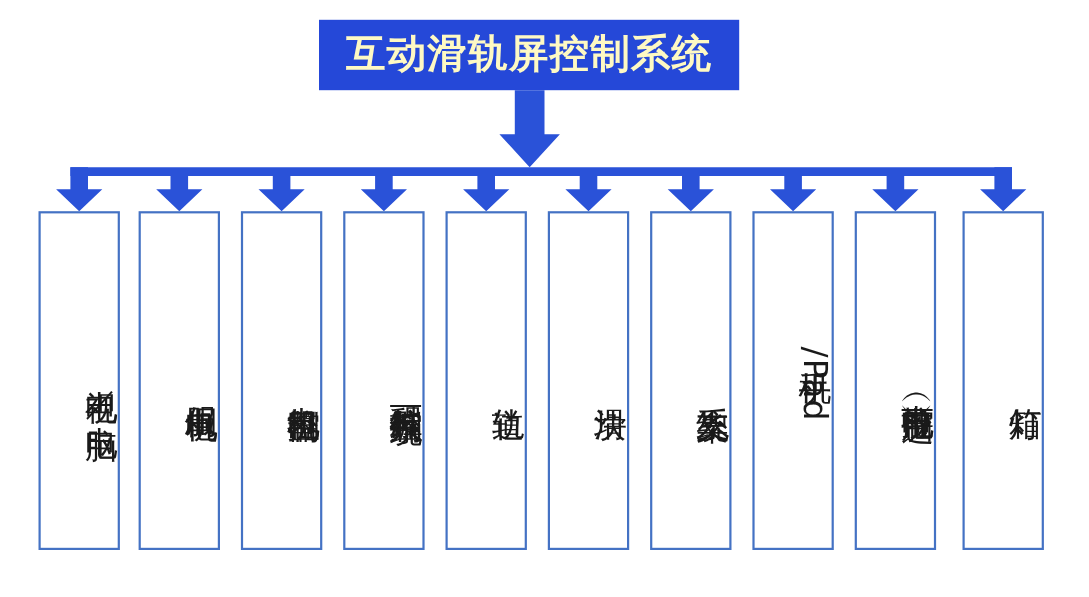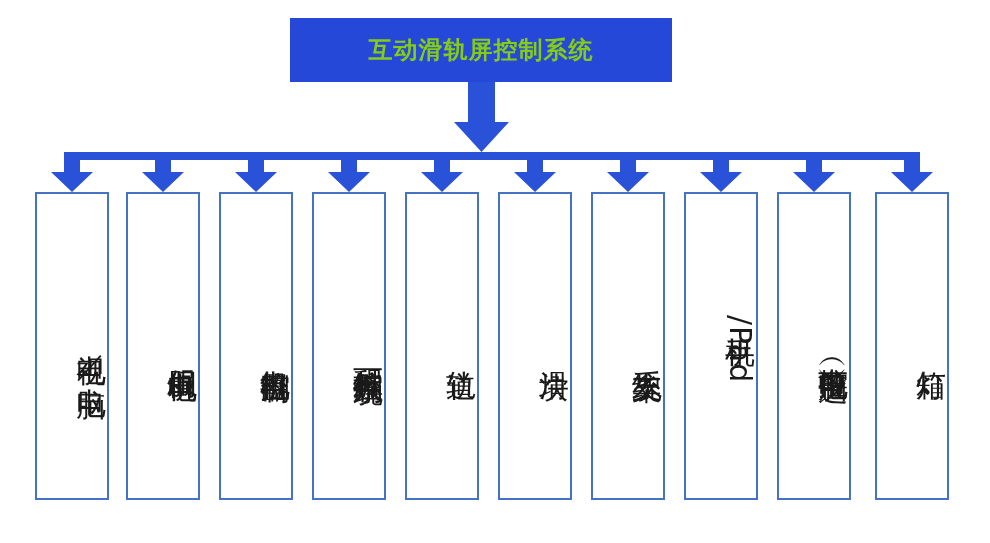--- a/index.html
+++ b/index.html
@@ -27,22 +27,22 @@
     top: 18px;
     width: 382px;
     height: 64px;
     background: #2548D8;
     display: flex;
     align-items: center;
     justify-content: center;
     box-sizing: border-box;
   }
   .title-text {
-    color: #84cc16;
-    font-size: 24px;
+    color: #fef9c3;
+    font-size: 36px;
     font-weight: bold;
     letter-spacing: 1px;
     line-height: 1;
     white-space: nowrap;
     font-family: "DejaVu Sans", "Liberation Sans", sans-serif;
   }
 
   
   #connectors {
     position: absolute;

